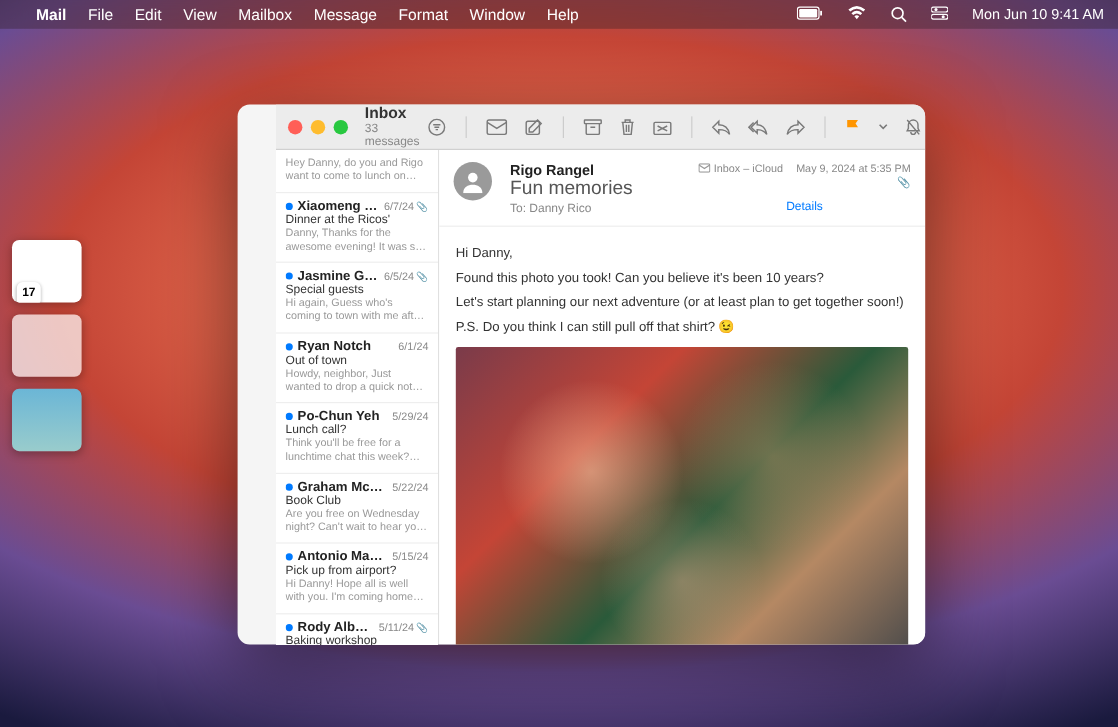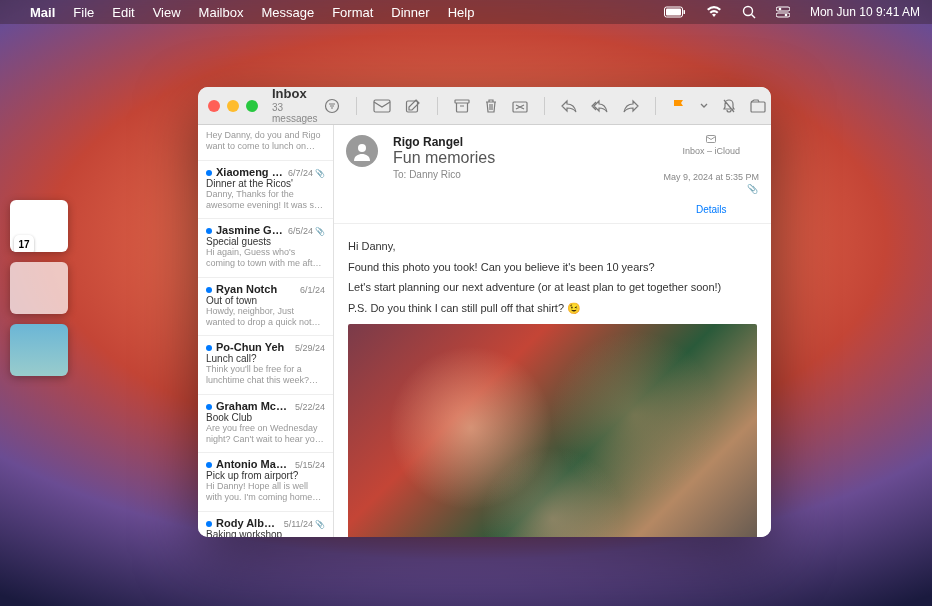--- a/index.html
+++ b/index.html
@@ -2,37 +2,37 @@
 <html><head>
 <meta charset="utf-8">
 <style>
 * { margin: 0; padding: 0; box-sizing: border-box; font-family: -apple-system, BlinkMacSystemFont, "Helvetica Neue", sans-serif; }
 body { width: 932px; height: 606px; overflow: hidden; position: relative; background: #000; }
 .desktop-bg { position: absolute; inset: 0; background: radial-gradient(ellipse 90% 70% at 50% 40%, #f4a261 0%, #e76f51 25%, #c44536 50%, #6a4c93 75%, #1a1a3e 100%); }
 
 
 .menubar { position: absolute; top: 0; left: 0; right: 0; height: 24px; background: rgba(50,30,30,0.35); backdrop-filter: blur(20px); display: flex; align-items: center; padding: 0 12px; color: #fff; font-size: 13px; z-index: 100; }
 .menubar-left { display: flex; align-items: center; gap: 18px; }
-.menubar-right { margin-left: auto; display: flex; align-items: center; gap: 20px; }
+.menubar-right { margin-left: auto; display: flex; gap: 20px; }
 .apple-logo { font-size: 14px; }
 .menu-item { cursor: default; }
 .menu-app { font-weight: 600; }
 .status-icon svg { display: block; }
 .clock { font-size: 12px; }
 
 
 .dock-side { position: absolute; left: 10px; top: 200px; display: flex; flex-direction: column; gap: 10px; z-index: 5; }
 .dock-tile { width: 58px; height: 52px; border-radius: 6px; background: rgba(255,255,255,0.7); box-shadow: 0 2px 8px rgba(0,0,0,0.3); position: relative; overflow: hidden; }
 .dock-tile.cal { background: #fff; display:flex; align-items:center; justify-content:center; }
 .dock-tile.preview { background: linear-gradient(#6bb6d6,#9cc); }
 .cal-badge { position: absolute; bottom: -3px; left: 4px; width: 20px; height: 20px; background: #fff; border-radius: 5px; display: flex; flex-direction: column; align-items: center; justify-content: center; font-size: 7px; line-height: 1; box-shadow: 0 1px 3px rgba(0,0,0,0.3); }
 .cal-badge .d { font-size: 10px; font-weight: 700; }
 
 
-.mail-window { position: absolute; left: 198px; top: 87px; width: 573px; height: 450px; background: #f5f5f5; border-radius: 10px; box-shadow: 0 20px 60px rgba(0,0,0,0.5); overflow: hidden; display: flex; flex-direction: column; z-index: 10; }
+.mail-window { position: absolute; left: 198px; top: 87px; width: 573px; height: 450px; background: #f5f5f5; border-radius: 10px; box-shadow: 0 20px 60px rgba(0,0,0,0.5); overflow: hidden; display: flex; flex-direction: column; z-index: 10; padding-left: 32px; }
 .titlebar { height: 38px; background: #ececec; display: flex; align-items: center; padding: 0 10px; gap: 6px; border-bottom: 1px solid #d0d0d0; }
 .traffic { display: flex; gap: 7px; margin-right: 8px; }
 .traffic span { width: 12px; height: 12px; border-radius: 50%; }
 .tl-close { background: #ff5f57; } .tl-min { background: #febc2e; } .tl-max { background: #28c840; }
 .tb-title { display: flex; flex-direction: column; margin-right: auto; line-height: 1.1; }
 .tb-title .t1 { font-size: 13px; font-weight: 600; color: #333; }
 .tb-title .t2 { font-size: 10px; color: #888; }
 .tb-icons { display: flex; align-items: center; gap: 14px; }
 .tb-sep { width: 1px; height: 18px; background: #ccc; margin: 0 2px; }
 .tb-icon { color: #7a7a7a; display: flex; align-items: center; }
@@ -51,21 +51,21 @@
 
 .msg-view { flex: 1; background: #fff; display: flex; flex-direction: column; overflow: hidden; }
 .msg-header { padding: 10px 12px 8px; border-bottom: 1px solid #eee; }
 .mh-row { display: flex; gap: 15px; }
 .avatar { width: 32px; height: 32px; border-radius: 50%; background: #9a9a9a; display:flex; align-items:center; justify-content:center; color:#fff; font-size:16px; }
 .mh-info { flex: 1; }
 .mh-from { font-size: 12px; font-weight: 600; color: #222; }
 .mh-subj { font-size: 16px; color: #555; }
 .mh-to { font-size: 10px; color: #888; margin-top: 2px; }
 .mh-right { text-align: right; font-size: 9px; color: #999; }
-.mh-right .mbox { display:flex; align-items:center; gap:3px; justify-content:flex-end; color:#888;flex-direction:column; }
+.mh-right .mbox { display:flex; align-items:center; gap:3px; justify-content:flex-end; color:#888; }
 .details-link { color: #007aff; font-size: 10px; margin-top: 10px; display:block;text-align:center; }
 .msg-content { padding: 10px 14px; font-size: 11px; color: #333; line-height: 1.5; overflow-y: auto; flex: 1; }
 .msg-content p { margin: 4px 0; }
 .photo-placeholder { margin-top: 8px; width: 100%; height: 260px; border-radius: 2px; position: relative; overflow: hidden; background: linear-gradient(135deg, #7a3b4a 0%, #c44536 30%, #2a5a3a 55%, #b58863 75%, #4a4a4a 100%); }
 .photo-placeholder::after { content:''; position:absolute; inset:0; background: radial-gradient(circle at 30% 40%, rgba(255,220,180,0.5) 0%, transparent 25%), radial-gradient(circle at 70% 35%, rgba(180,140,100,0.5) 0%, transparent 25%), radial-gradient(circle at 50% 75%, rgba(200,160,130,0.5) 0%, transparent 25%); }
 </style>
 </head>
 <body>
 
 <div class="desktop-bg"></div>
@@ -73,21 +73,21 @@
 <div class="menubar">
   <div class="menubar-left">
     <span class="apple-logo"></span>
     <span class="menu-item menu-app">Mail</span>
     <span class="menu-item">File</span>
     <span class="menu-item">Edit</span>
     <span class="menu-item">View</span>
     <span class="menu-item">Mailbox</span>
     <span class="menu-item">Message</span>
     <span class="menu-item">Format</span>
-    <span class="menu-item">Dinner</span>
+    <span class="menu-item">Window</span>
     <span class="menu-item">Help</span>
   </div>
   <div class="menubar-right">
     <span class="status-icon">
         <svg width="22" height="12" viewBox="0 0 22 12">
           <rect x="0.5" y="1" width="18" height="10" rx="2" fill="none" stroke="#fff" stroke-width="1"></rect>
           <rect x="2" y="2.5" width="15" height="7" rx="1" fill="#fff"></rect>
           <rect x="19.5" y="4" width="1.5" height="4" rx="0.5" fill="#fff"></rect>
         </svg>
       </span>

